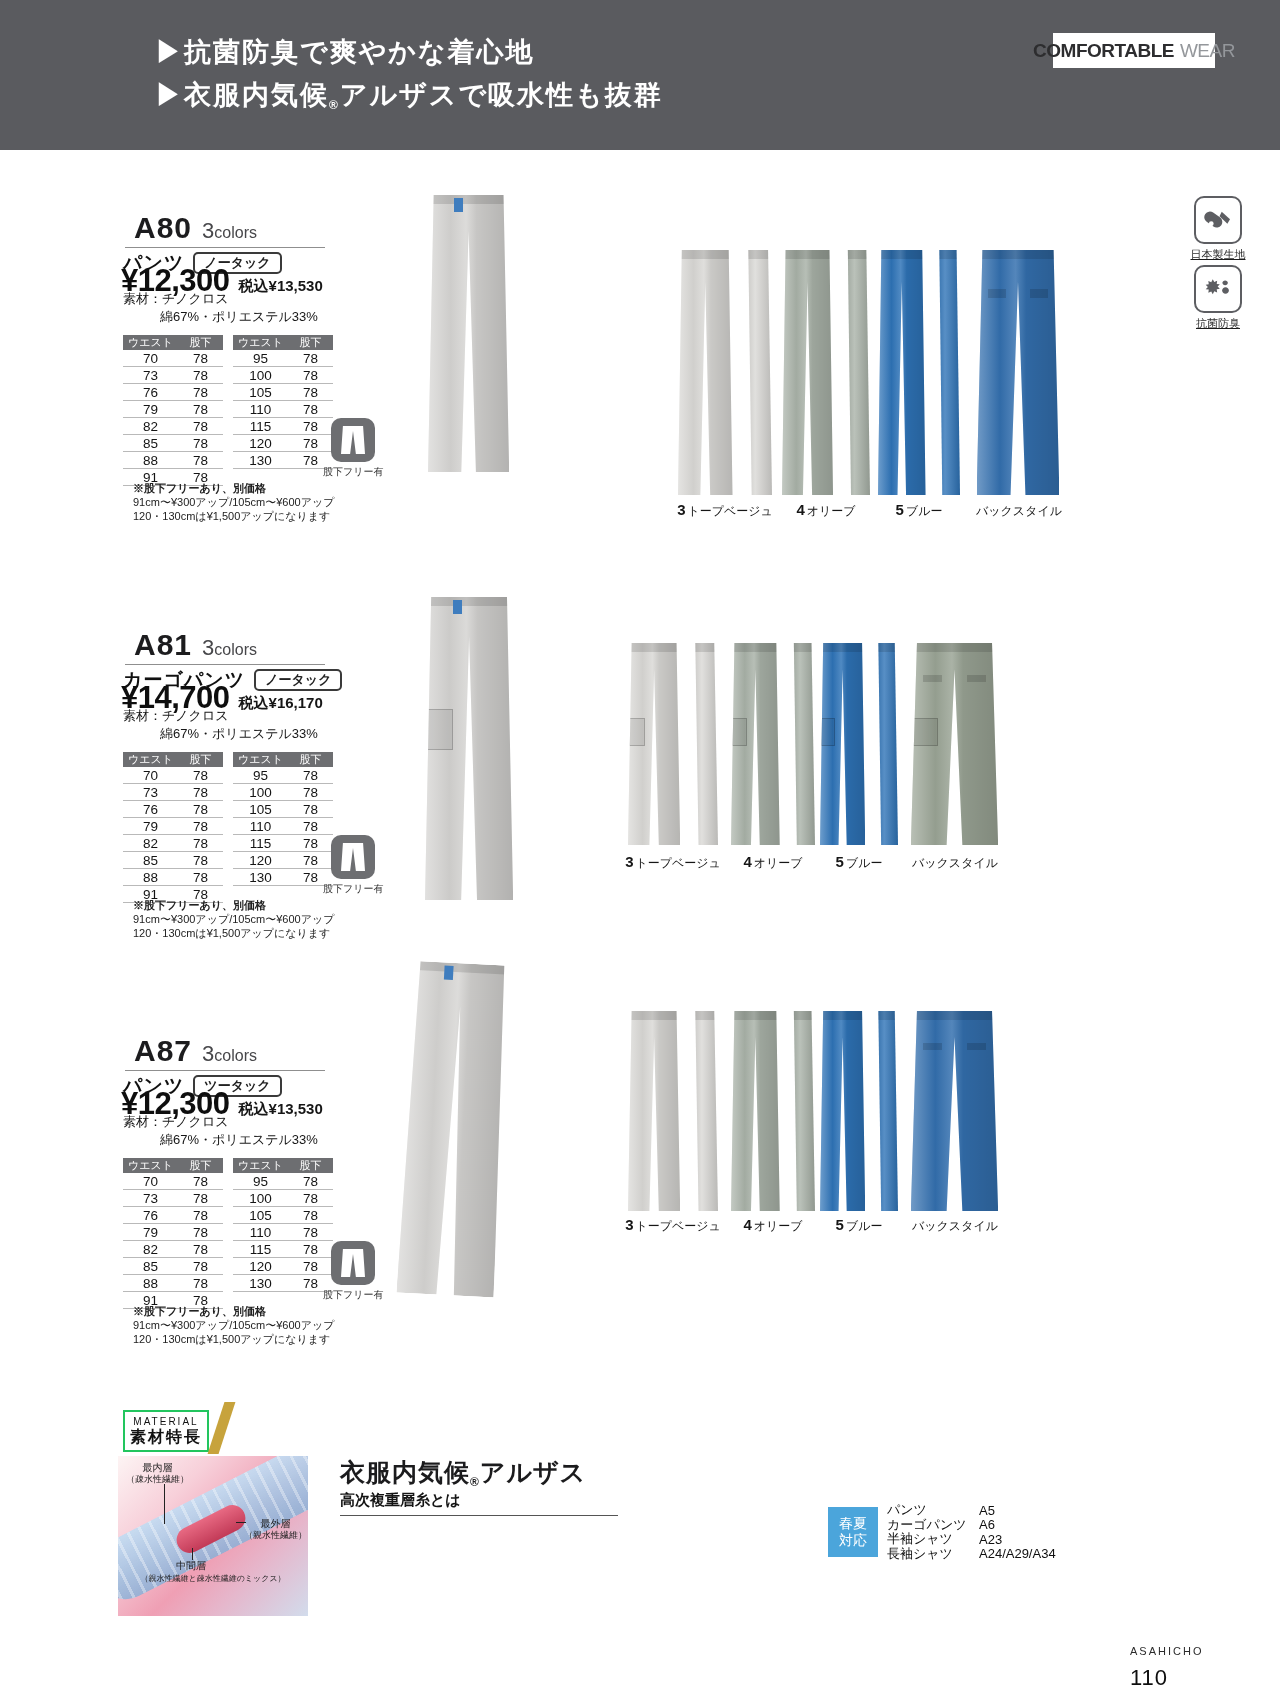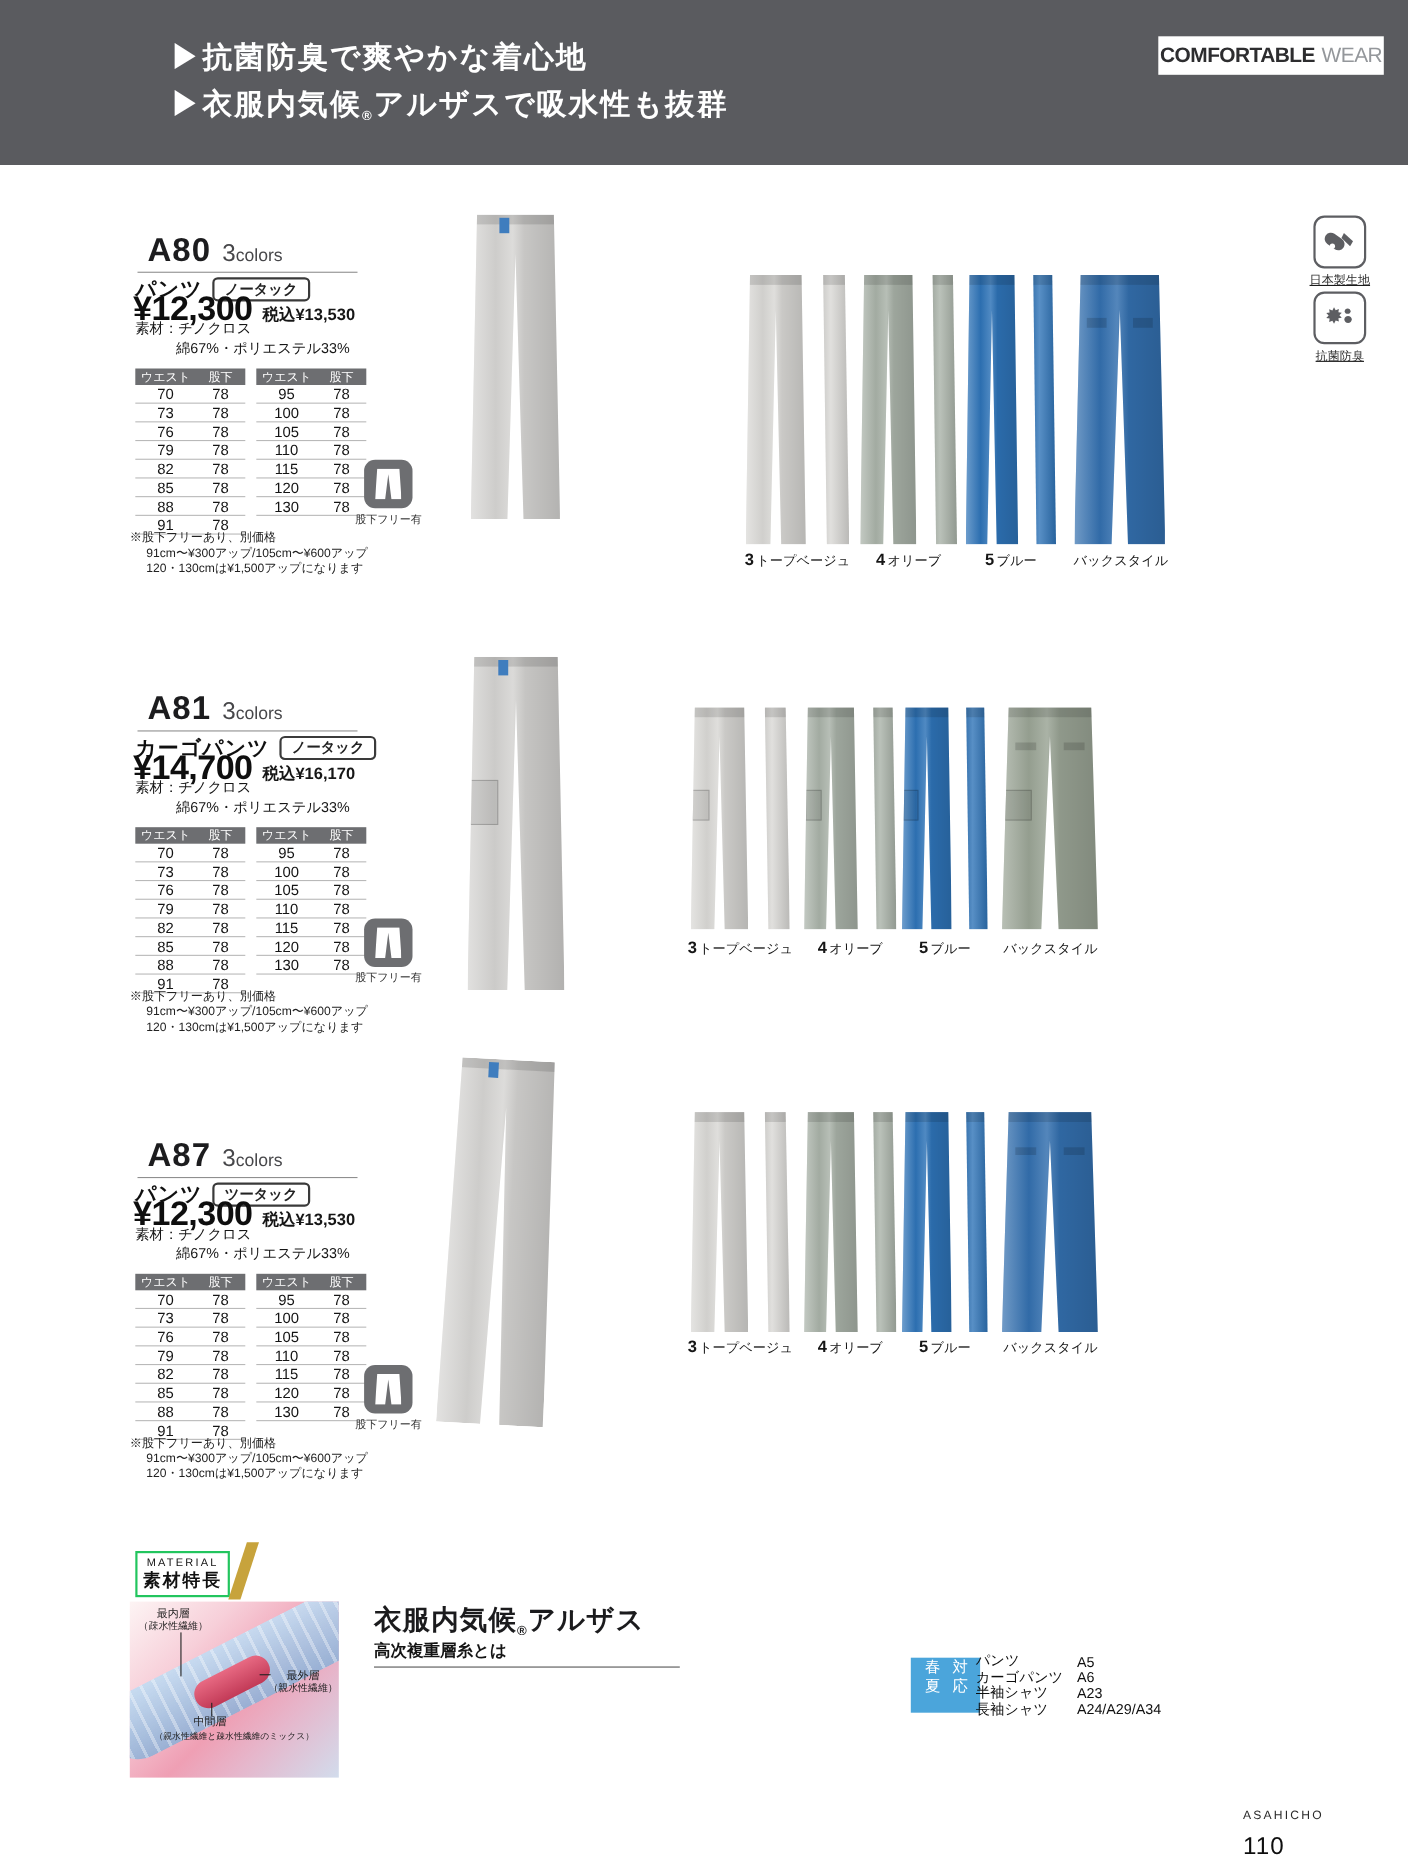--- a/index.html
+++ b/index.html
@@ -5,21 +5,21 @@
   html,body{margin:0;padding:0;background:#fff;}
   .page{position:relative;width:1280px;height:1689px;background:#fff;overflow:hidden;
         font-family:"Liberation Sans",sans-serif;color:#1a1a1a;}
 
   
   .banner{position:absolute;left:0;top:0;width:1280px;height:150px;background:var(--c,#5a5b5f);}
   .banner-line{position:absolute;left:155px;color:#fff;font-weight:bold;font-size:27px;letter-spacing:2px;white-space:nowrap;}
   .bl1{top:34px;}
   .bl2{top:77px;}
   .regmark{font-size:12px;vertical-align:-5px;}
-  .comf-badge{position:absolute;left:1053px;top:33px;width:205px;height:35px;background:#fff;
+  .comf-badge{position:absolute;left:1053px;top:33px;width:162px;height:35px;background:#fff;
               display:flex;align-items:center;justify-content:center;gap:6px;}
   .comf-main{font-size:19px;font-weight:bold;color:#2d2d2f;letter-spacing:-.5px;}
   .comf-sub{font-size:19px;color:#94979b;letter-spacing:-.5px;}
 
   
   .q-icon{position:absolute;left:1183px;width:70px;text-align:center;text-decoration:underline;}
   .qi1{top:196px;} .qi2{top:265px;}
   .qi-box{width:44px;height:44px;margin:0 auto;border:2.5px solid #5d5e62;border-radius:10px;
           display:flex;align-items:center;justify-content:center;background:#fff;}
   .qi-label{margin-top:3px;font-size:11px;color:#2e2e2e;white-space:nowrap;}
@@ -46,21 +46,21 @@
   .stable{position:absolute;top:135px;width:100px;}
   .tbl-l{left:123px;} .tbl-r{left:233px;}
   .st-head{display:flex;height:15px;background:var(--c,#6d6e71);color:#fff;font-size:11px;align-items:center;}
   .st-head span:first-child{width:55%;text-align:center;}
   .st-head span:last-child{width:45%;text-align:center;}
   .st-row{display:flex;height:16px;align-items:center;border-bottom:1px solid #b9b9b9;font-size:13.5px;color:#141414;}
   .st-row span:first-child{width:55%;text-align:center;}
   .st-row span:last-child{width:45%;text-align:center;}
 
   .note-line{position:absolute;font-size:11px;color:#222;white-space:nowrap;}
-  .nl1{left:118px;top:281px;} .nl2{left:133px;top:295px;} .nl3{left:133px;top:309px;}
+  .nl1{left:133px;top:281px;font-weight:bold;} .nl2{left:133px;top:295px;} .nl3{left:133px;top:309px;}
 
   
   .inseam{position:absolute;left:323px;top:218px;width:60px;text-align:center;}
   .inseam-icon{position:relative;width:44px;height:44px;margin:0 auto;background:#6d6e71;border-radius:10px;}
   .inseam-icon::before{content:"";position:absolute;left:10px;top:8px;width:24px;height:28px;background:#fff;
       clip-path:polygon(8% 0,92% 0,100% 100%,62% 100%,50% 18%,38% 100%,0 100%);}
   .inseam-label{margin-top:3px;font-size:10px;color:#333;white-space:nowrap;}
 
   
   .main-pants{position:absolute;}
@@ -130,22 +130,22 @@
   .ldr2{left:118px;top:66px;width:10px;height:1px;}
   .ldr3{left:74px;top:92px;width:1px;height:12px;}
 
   .alsace-title{position:absolute;left:340px;top:1456px;font-size:25px;font-weight:bold;color:#1b1b1d;letter-spacing:1px;white-space:nowrap;}
   .alsace-sub{position:absolute;left:340px;top:1491px;width:278px;font-size:15px;font-weight:bold;color:#141414;
               border-bottom:1px solid #555;padding-bottom:5px;}
   .alsace-body{position:absolute;left:340px;top:1517px;width:281px;font-size:12px;line-height:16.5px;
                color:#1f1f1f;text-align:justify;}
 
   .season-box{position:absolute;left:828px;top:1507px;width:50px;height:50px;background:var(--c,#4ba5db);
-              color:#fff;display:flex;flex-direction:row;align-items:flex-start;justify-content:center;
-              font-size:14px;line-height:17px;padding-left:13px;}
+              color:#fff;display:flex;flex-direction:column;align-items:center;justify-content:center;
+              font-size:14px;line-height:17px;}
   .season-rows{position:absolute;left:887px;top:1503px;}
   .season-row{display:flex;height:14.5px;align-items:center;font-size:13px;color:#0f0f0f;}
   .season-item{width:82px;}
   .season-code{margin-left:10px;}
 
   .footer{position:absolute;left:1130px;top:1645px;display:flex;align-items:baseline;gap:8px;flex-direction:column;}
   .f-brand{font-size:11px;letter-spacing:2px;color:#2b2b2b;}
   .f-page{font-size:22px;color:#0e0e0e;letter-spacing:1px;}
 </style>
 </head>

